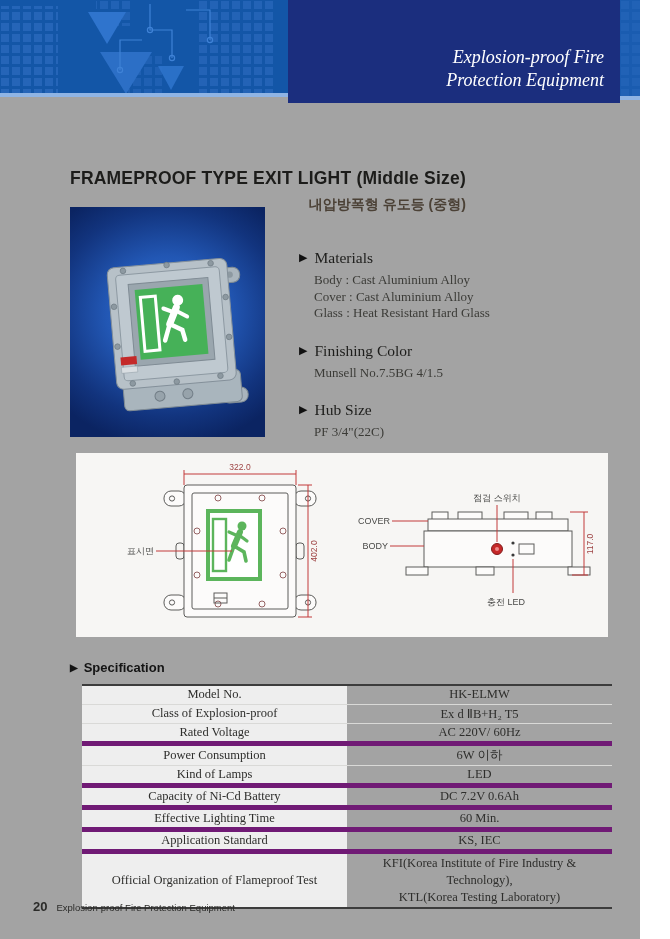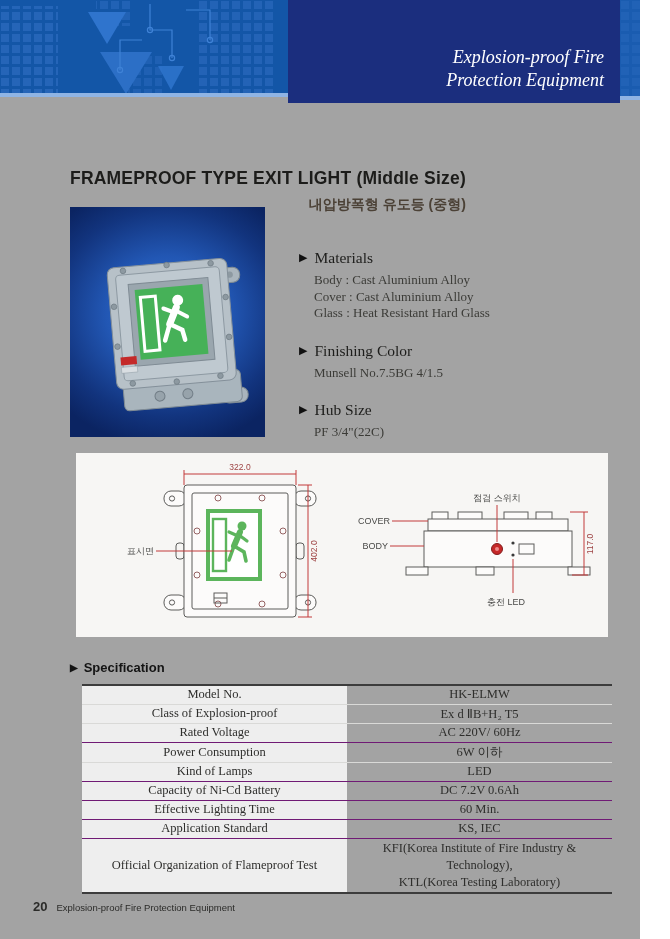--- a/index.html
+++ b/index.html
@@ -46,21 +46,21 @@
   
   .spec-heading { position:absolute; top:660px; left:70px;
                   font-family:"Liberation Sans", sans-serif; font-size:13px;
                   font-weight:bold; color:#141414; }
   .spec-heading .tri { font-size:10px; position:relative; top:-1px; margin-right:6px; }
   .spec-table { position:absolute; top:684px; left:70px; width:530px;
                 border-collapse:collapse; font-size:12.5px; color:#2e2e2c;
                 border-top:2px solid #3c3c3c; border-bottom:2px solid #3c3c3c;margin-left:12px; }
   .spec-table td { height:19px; padding:1px 8px; text-align:center; vertical-align:middle;
                    border-bottom:1px solid #d9d9d7; }
-  .spec-table tr.strong td { border-bottom:1px solid #701a75; }
+  .spec-table tr.strong td { border-bottom:5px solid #701a75; }
   .spec-table tr:last-child td { border-bottom:none; height:42px; }
   .spec-table td.lbl { background:#eeeeee; width:50%; }
   .val-line { line-height:17px; }
 
   
   .footer { position:absolute; top:897px; left:33px;
             font-family:"Liberation Sans", sans-serif; color:#2b2b29; }
   .footer .pnum { font-weight:bold; font-size:13px; margin-right:9px; }
   .footer .ptxt { font-size:9.5px; }
 </style>

